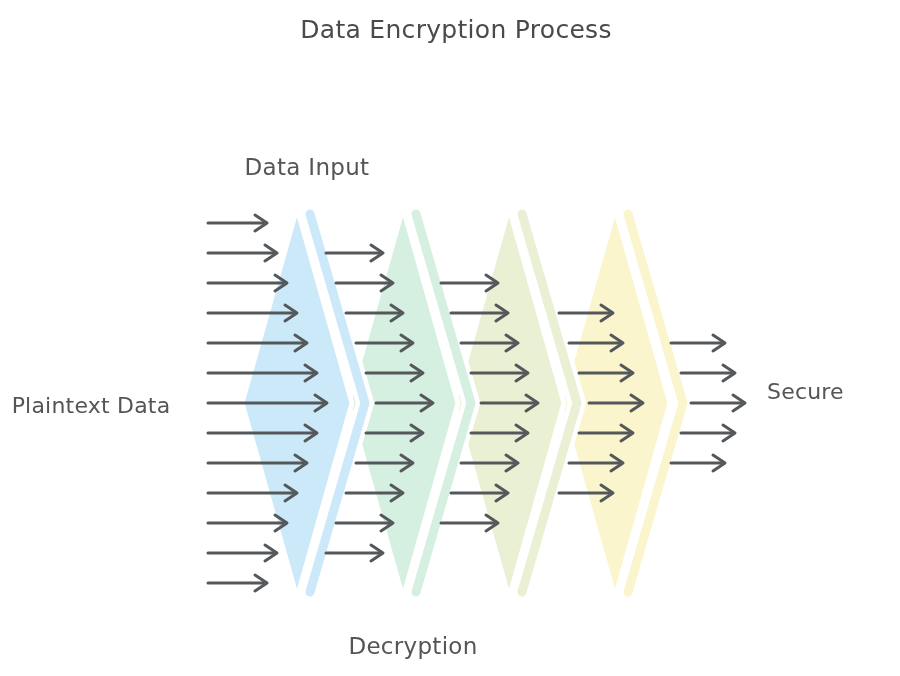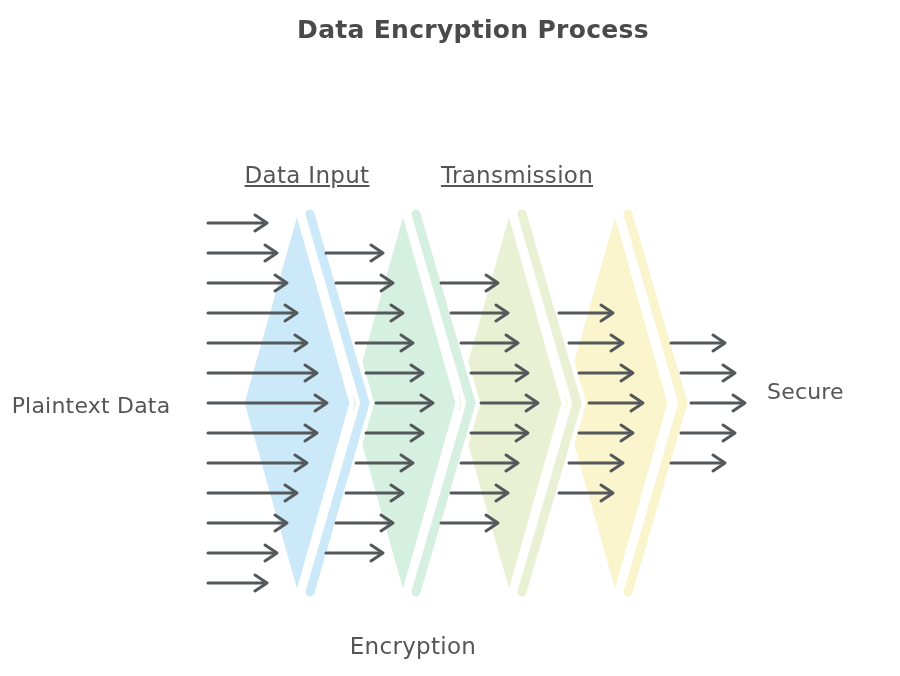--- a/index.html
+++ b/index.html
@@ -8,37 +8,37 @@
     width: 900px;
     height: 676px;
     background: #ffffff;
     overflow: hidden;
     font-family: "DejaVu Sans", "Liberation Sans", sans-serif;
   }
   .canvas svg { position: absolute; left: 0; top: 0; }
   .title {
     position: absolute;
     top: 15px;
-    left: 473px;
+    left: 456px;
     transform: translateX(-50%);
     font-size: 25px;
-    font-weight: bold;
+    font-weight: normal;
     color: #4a4a4a;
     letter-spacing: 0.3px;
     white-space: nowrap;
   }
   .stage-label {
     position: absolute;
     transform: translateX(-50%);
     font-size: 23px;
     color: #555555;
     letter-spacing: 0.3px;
     white-space: nowrap;
   }
-  .stage-label.top { top: 162px; text-decoration: underline; }
+  .stage-label.top { top: 154px; }
   .stage-label.bottom { top: 633px; }
   .side-label {
     position: absolute;
     font-size: 22px;
     color: #555555;
     letter-spacing: 0.2px;
     white-space: nowrap;
   }
   .side-label.source { top: 393px; left: 0; width: 182px; text-align: center; }
   .side-label.sink { top: 378px; left: 767px; line-height: 28px; text-align: right; }
@@ -249,22 +249,21 @@
         <g>
           <line x1="671" y1="463" x2="721" y2="463" stroke="#54585b" stroke-width="3" stroke-linecap="round"></line>
           <polyline points="713,455 725,463 713,471" fill="none" stroke="#54585b" stroke-width="3" stroke-linejoin="round" stroke-linecap="round"></polyline>
         </g>
       </g>
     </svg>
 
   <div class="title">Data Encryption Process</div>
 
   <div class="stage-label top" style="left:307px">Data Input</div>
-  <div class="stage-label bottom" style="left:413px">Encryption</div>
-  <div class="stage-label top" style="left:517px">Transmission</div>
+  <div class="stage-label bottom" style="left:413px">Decryption</div>
 
   <div class="side-label source">Plaintext Data</div>
 
   <div class="side-label sink">
     <div>Secure</div>
   </div>
 
 </div>
 
 </body></html>

